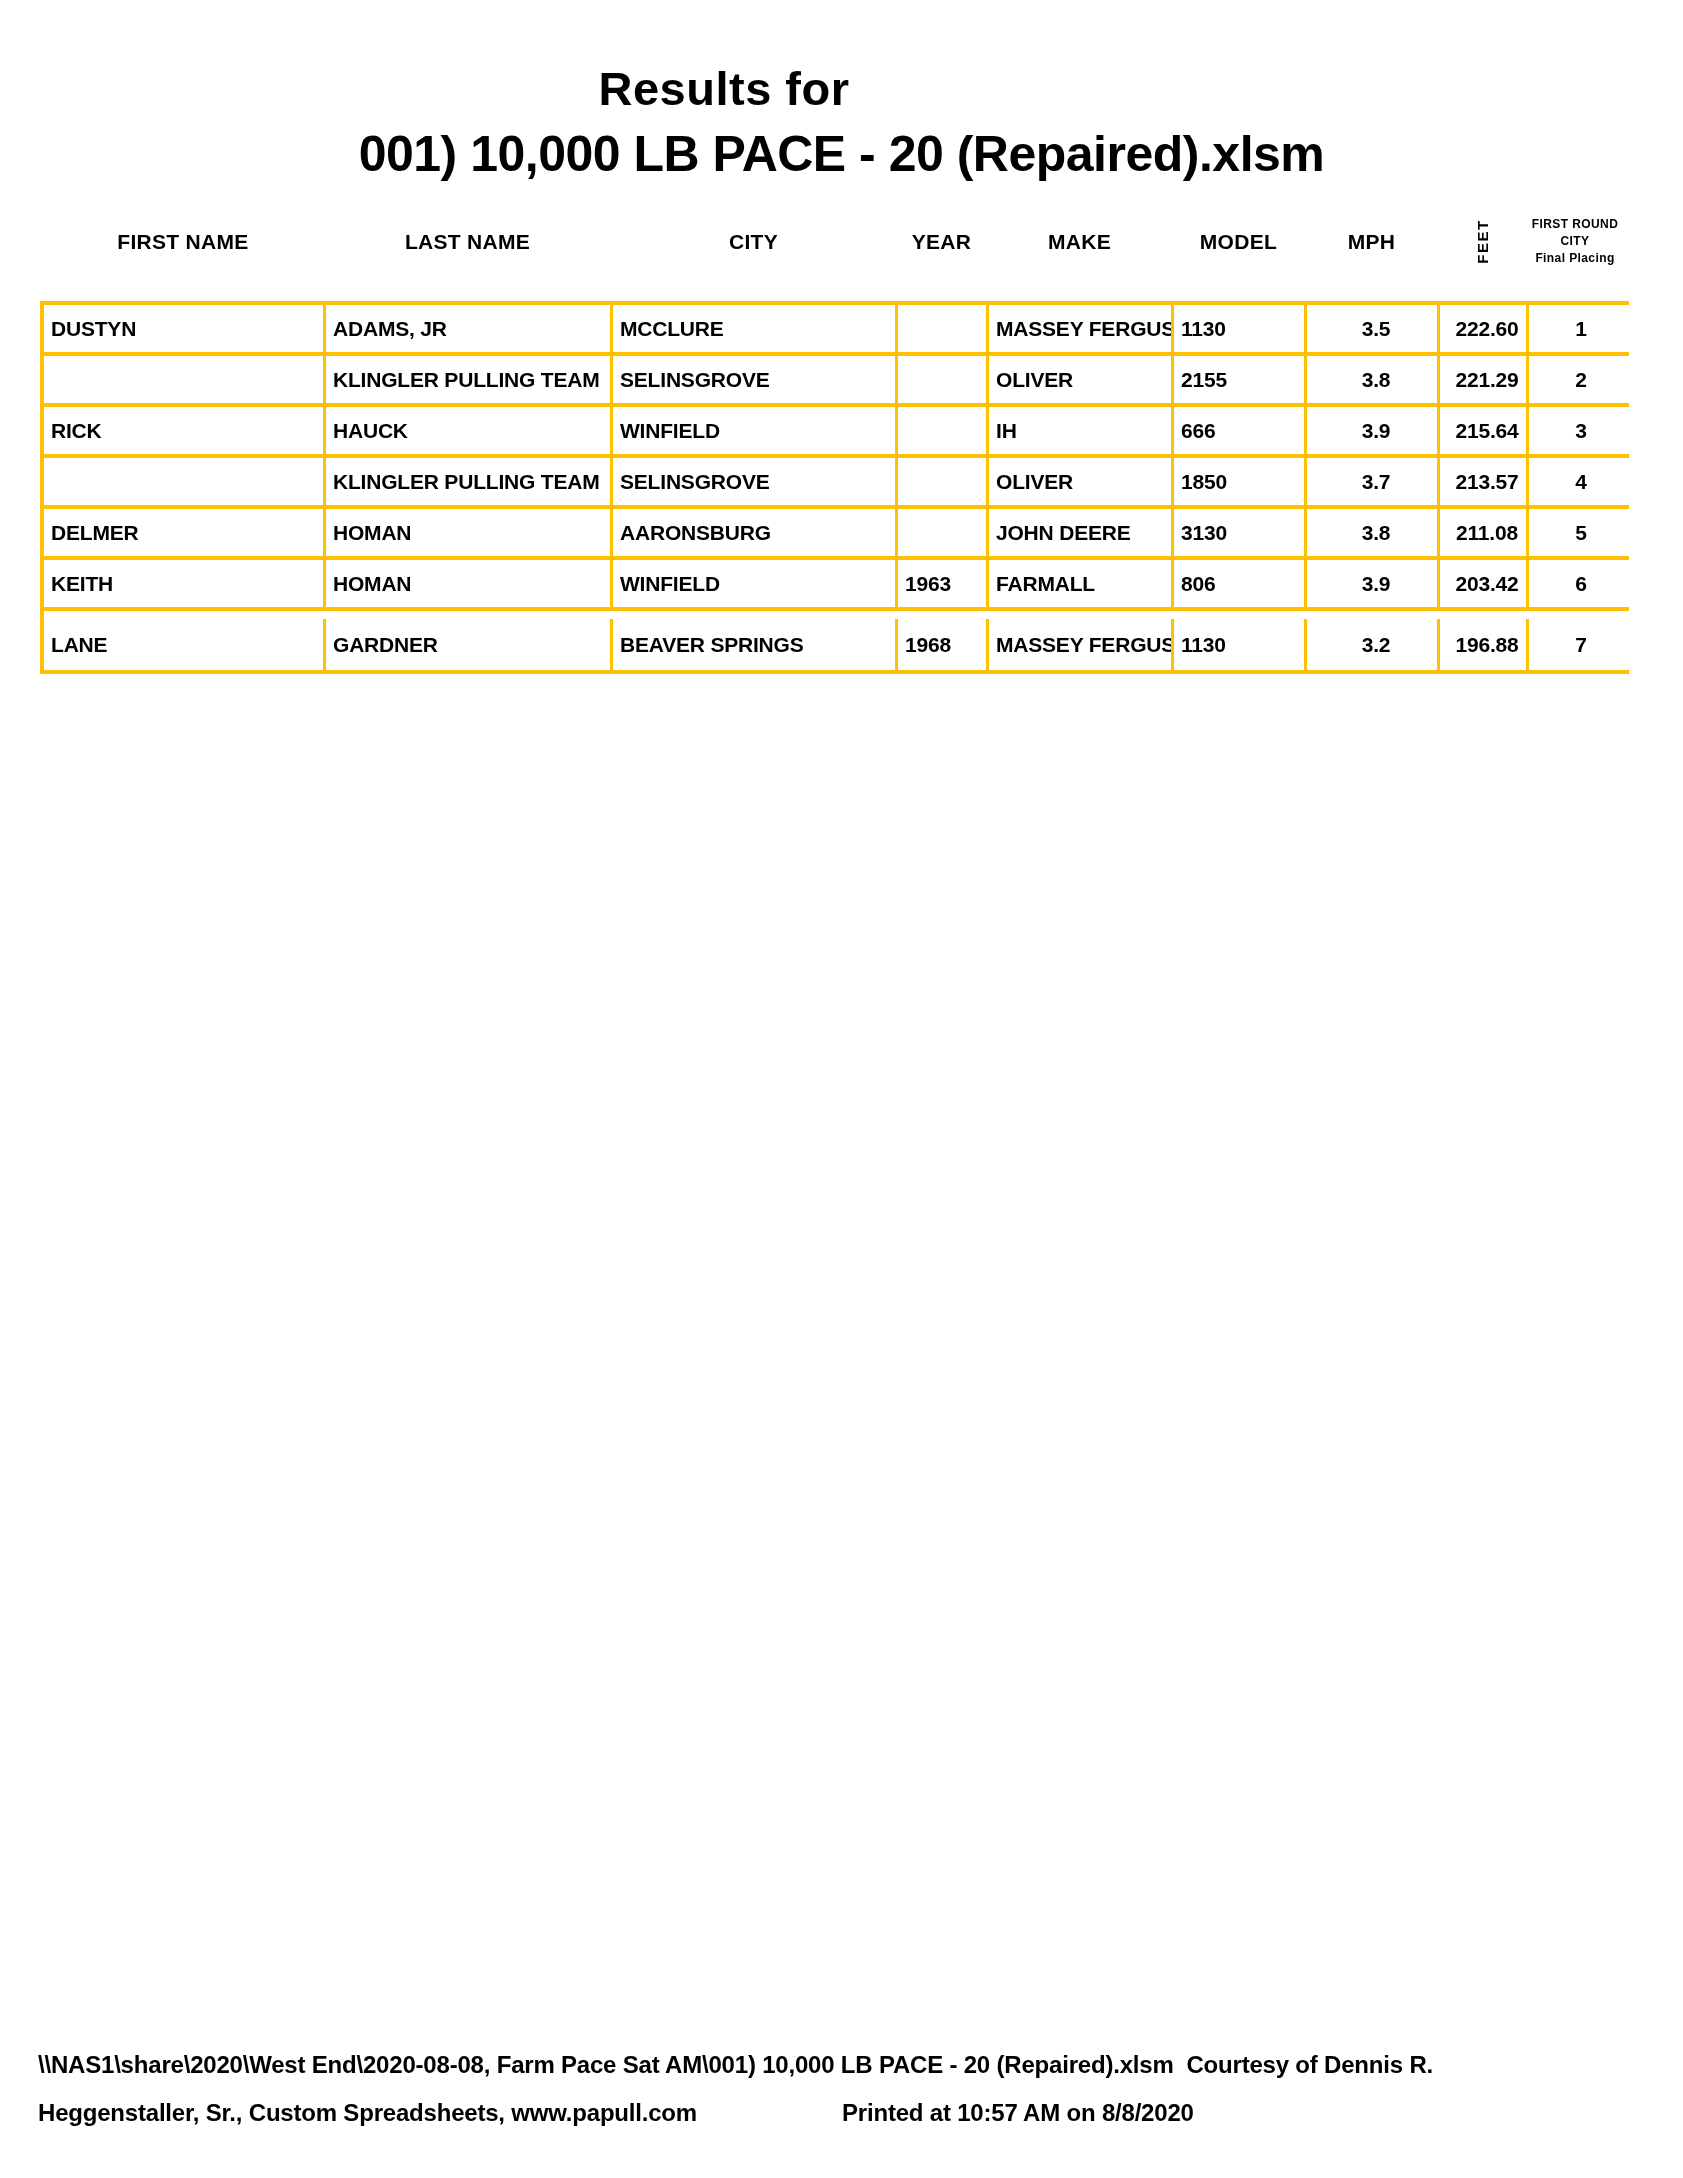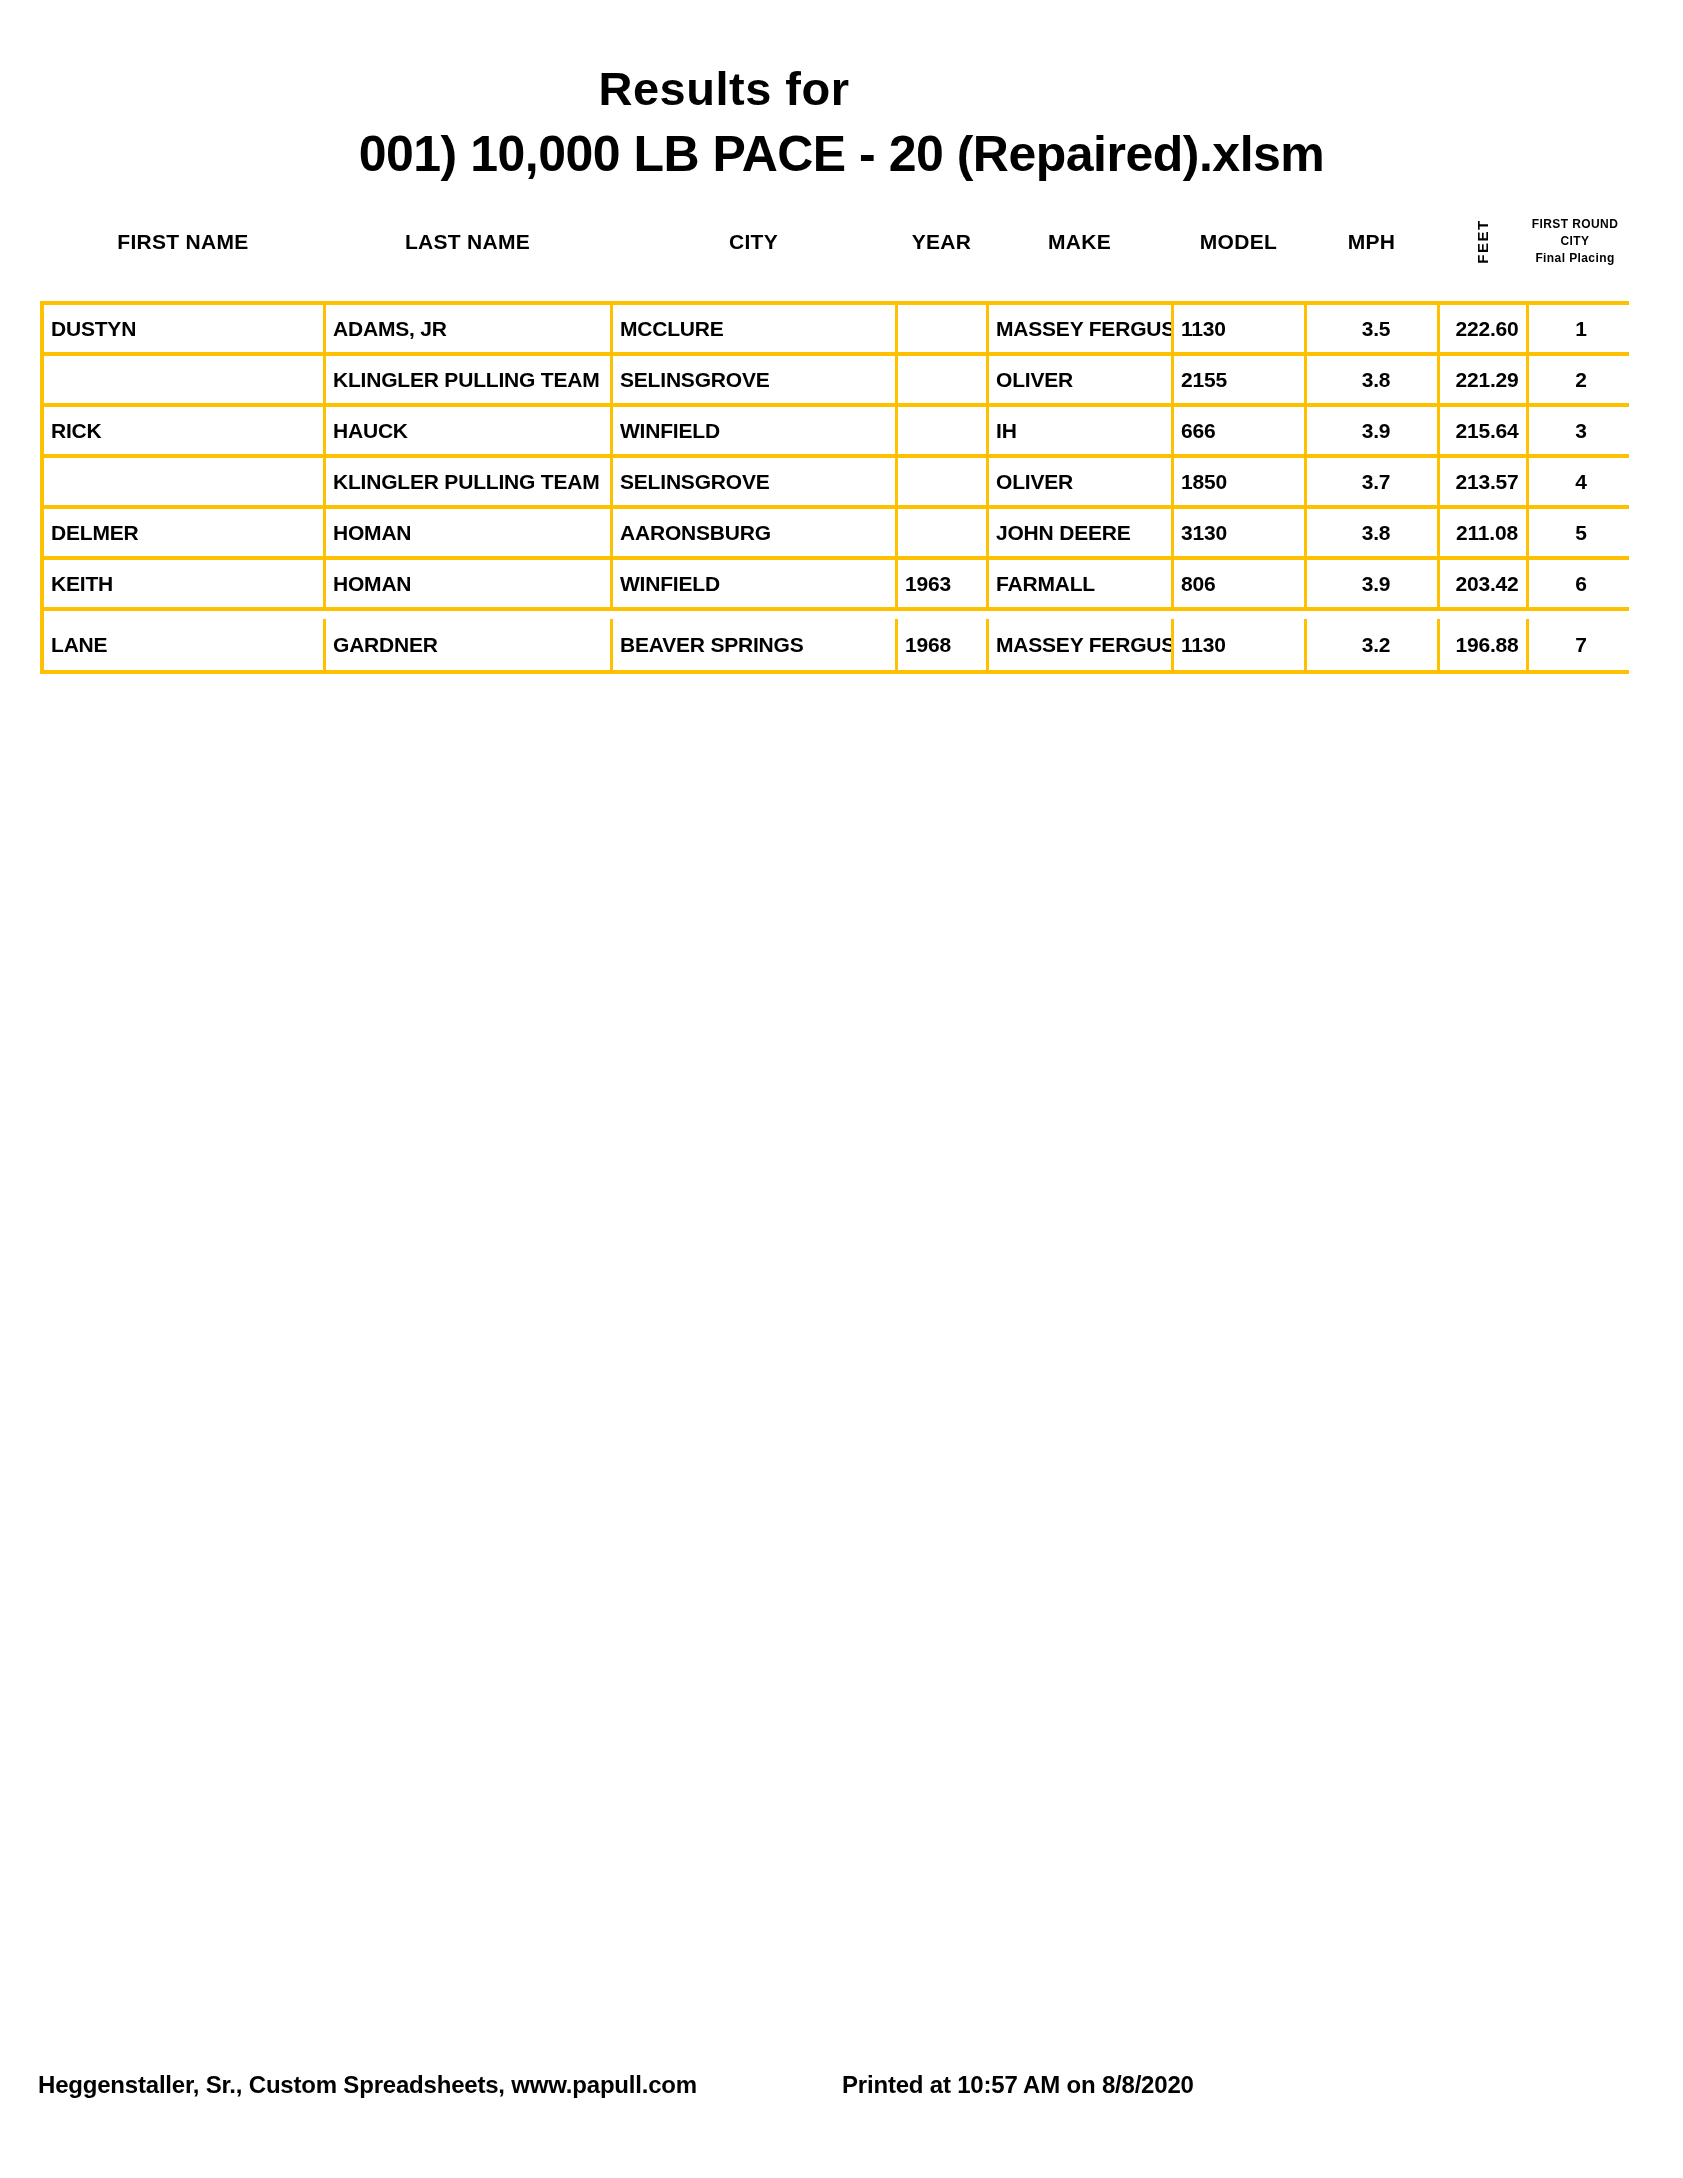--- a/index.html
+++ b/index.html
@@ -169,18 +169,19 @@
     <span class="cell">1968</span>
     <span class="cell">MASSEY FERGUS</span>
     <span class="cell">1130</span>
     <span class="cell">3.2</span>
     <span class="cell">196.88</span>
     <span class="cell">7</span>
   </div>
 </div>
 
 <div class="footer">
+  <div class="f-line1">\\NAS1\share\2020\West End\2020-08-08, Farm Pace Sat AM\001) 10,000 LB PACE - 20 (Repaired).xlsm  Courtesy of Dennis R.</div>
   <div class="f-line2">
     <span>Heggenstaller, Sr., Custom Spreadsheets, www.papull.com</span>
     <span class="printed">Printed at 10:57 AM on 8/8/2020</span>
   </div>
 </div>
 
 
 </body></html>

